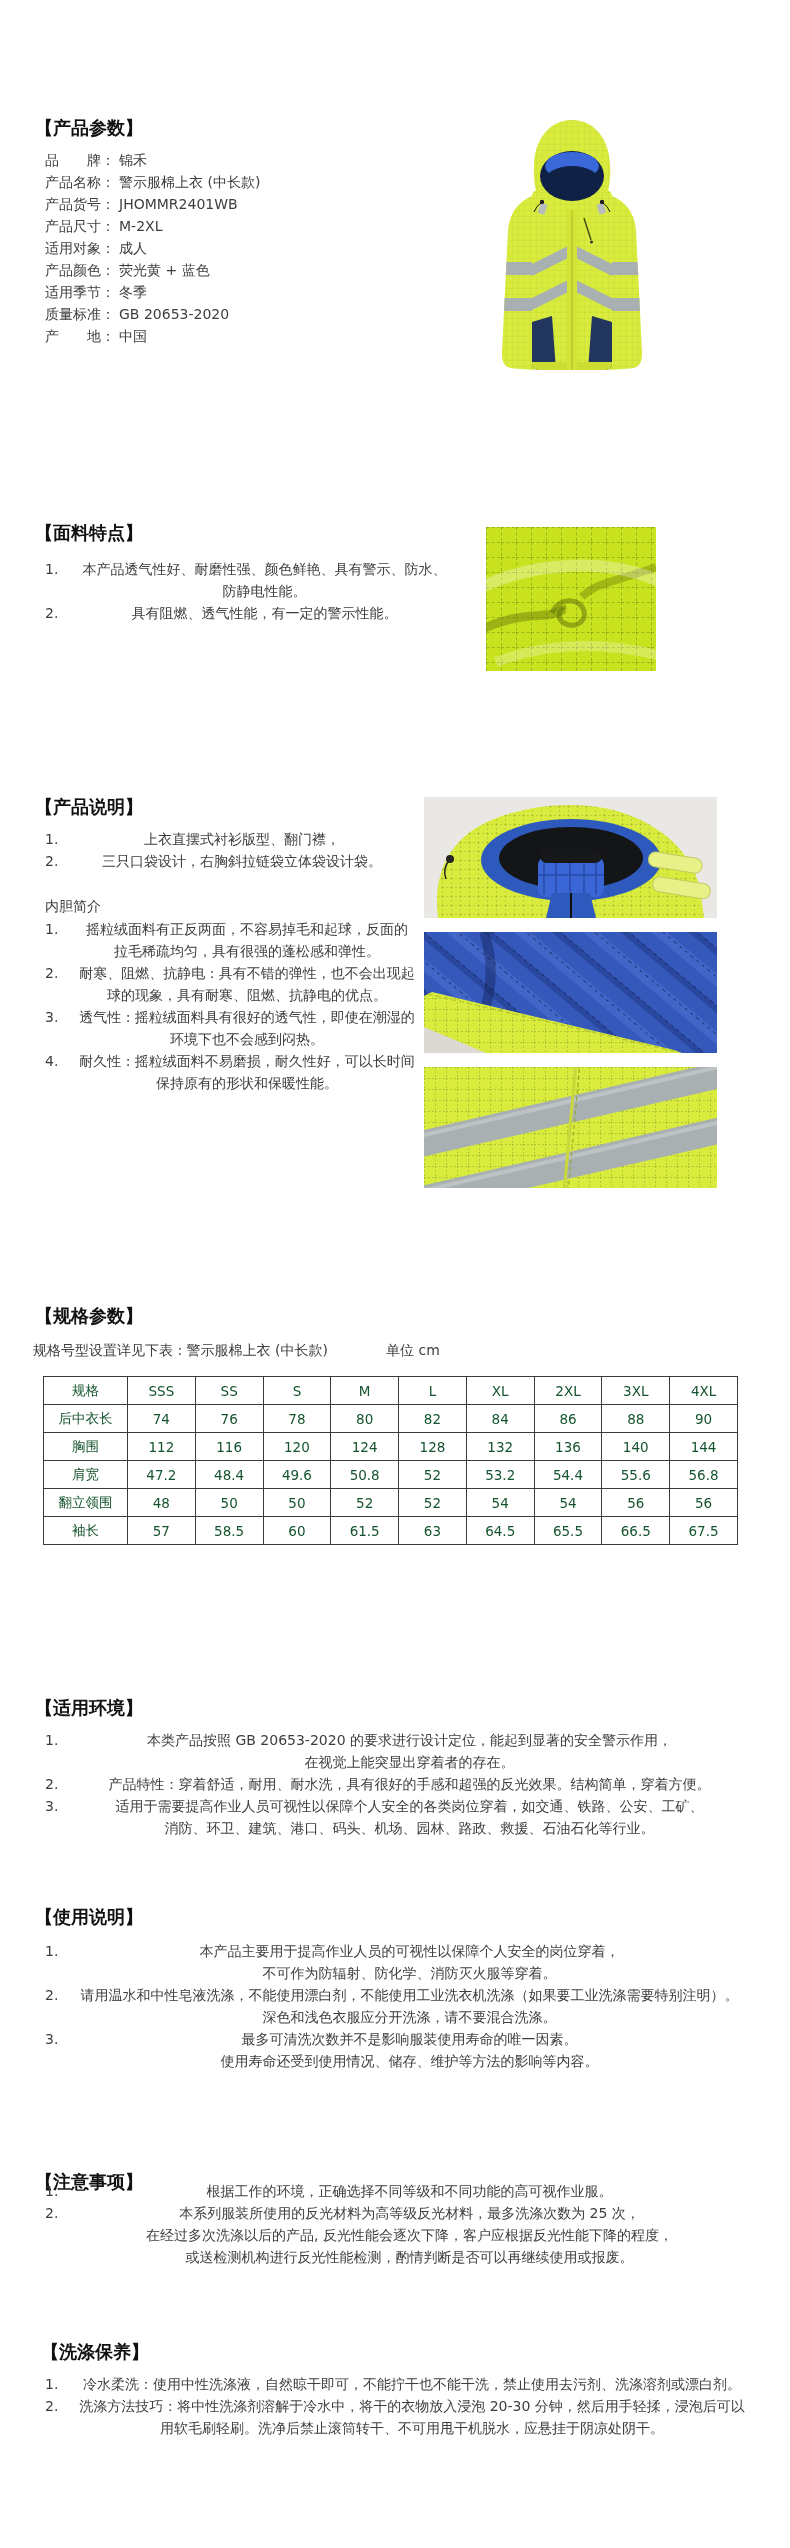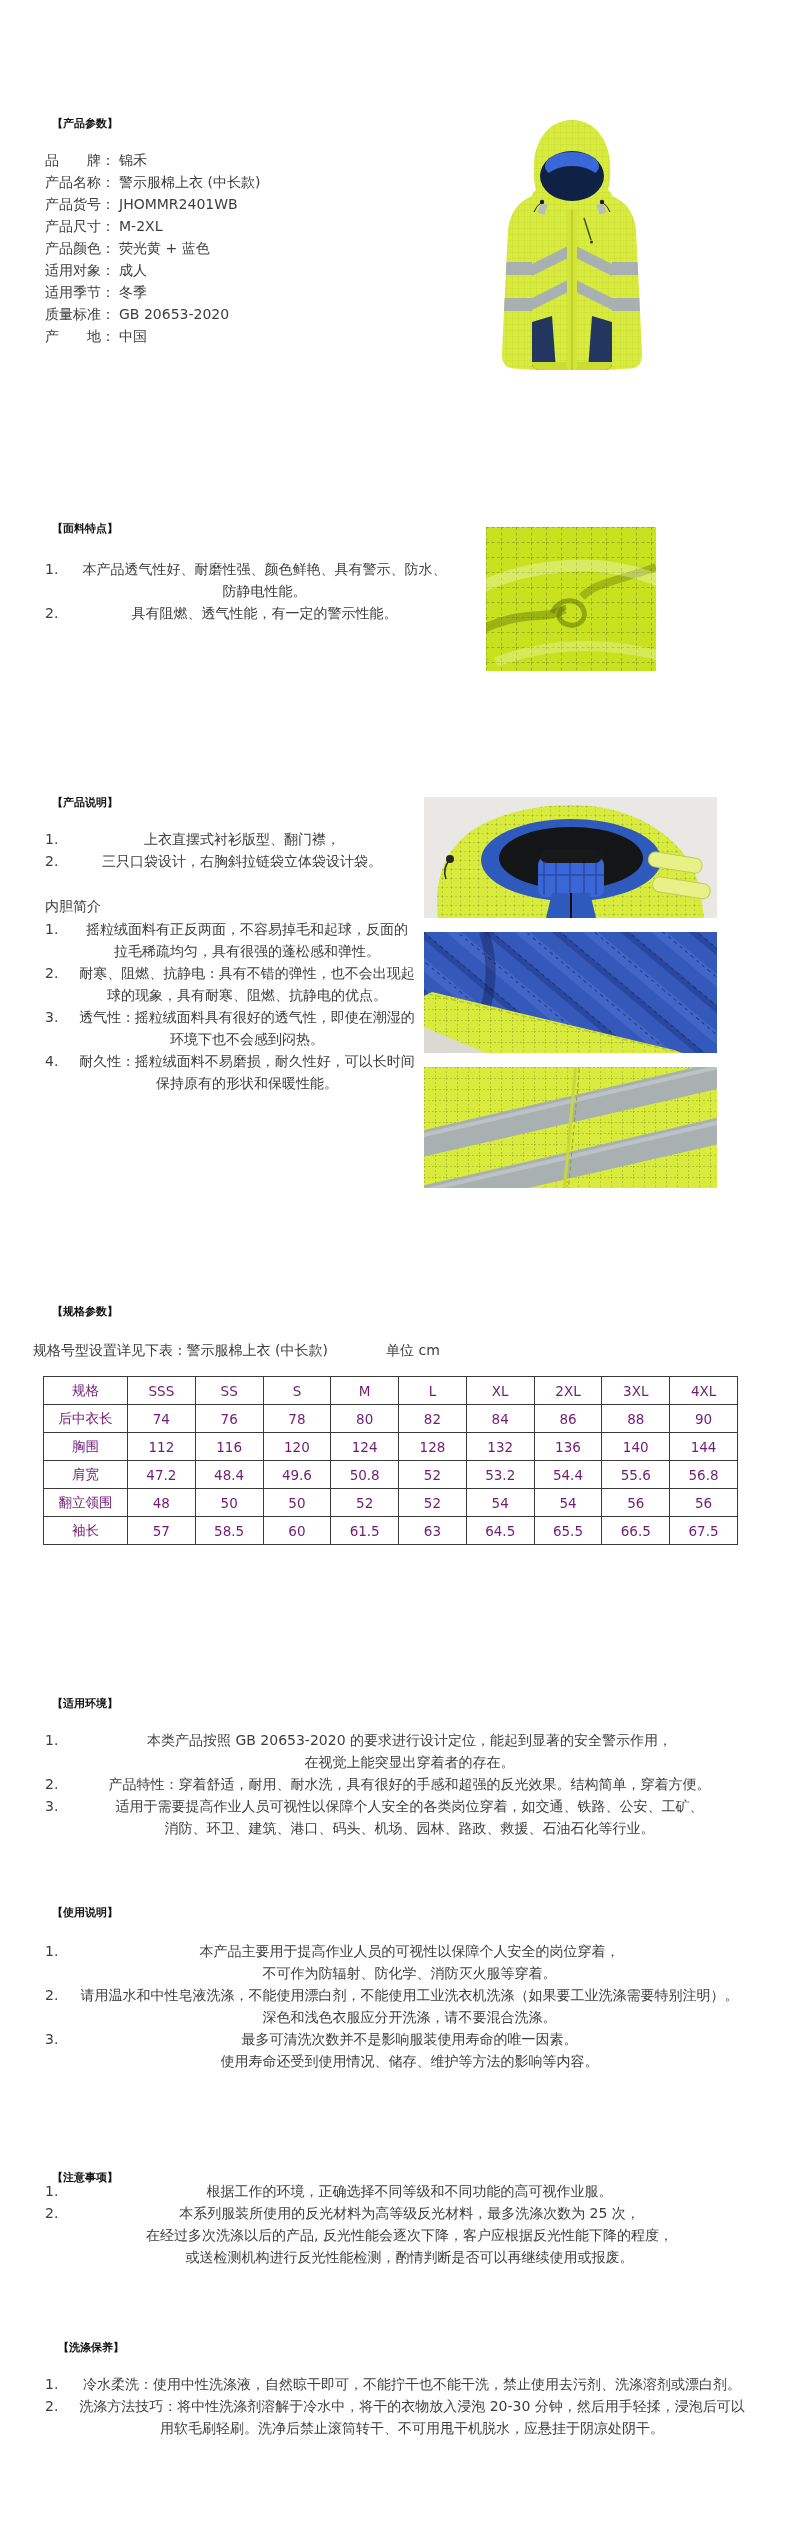--- a/index.html
+++ b/index.html
@@ -1,18 +1,18 @@
 <!DOCTYPE html>
 <html><head>
 <meta charset="utf-8">
 <style>
   html,body{margin:0;padding:0;background:#ffffff;}
   .page{position:relative;width:790px;height:2548px;background:#ffffff;overflow:hidden;
         font-family:"DejaVu Sans","Liberation Sans",sans-serif;color:#3d3d3d;}
-  .t{position:absolute;left:52px;margin:0;font-size:11px;font-weight:bold;color:#111111;white-space:nowrap;}
+  .t{position:absolute;left:35px;margin:0;font-size:18px;font-weight:bold;color:#111111;white-space:nowrap;}
   .prow{display:flex;font-size:14px;line-height:22px;}
   .plabel{flex:none;width:74px;white-space:pre;}
   .pvalue{flex:1;white-space:pre-line;}
   .items{position:absolute;font-size:14px;line-height:22px;}
   .li{display:flex;}
   .num{flex:none;width:19px;}
   .txt{flex:1;white-space:pre-line;text-align:center;}
   #params-rows{position:absolute;left:45px;top:149px;width:430px;}
   #t-params{top:116px;}
   #jacket-photo{position:absolute;left:488px;top:114px;width:168px;height:296px;}
@@ -24,21 +24,21 @@
   #liner-title{position:absolute;left:45px;top:895px;font-size:14px;line-height:22px;}
   #liner-items{left:45px;top:918px;width:385px;}
   .photo{position:absolute;left:424px;width:293px;height:121px;}
   #collar-photo{top:797px;}
   #lining-photo{top:932px;}
   #stripe-photo{top:1067px;}
   #t-specs{top:1304px;}
   #specs-subtitle{position:absolute;left:33px;top:1340px;font-size:14px;line-height:20px;display:flex;}
   #specs-unit{margin-left:58px;}
   #size-table{position:absolute;left:43px;top:1376px;width:695px;border-collapse:collapse;table-layout:fixed;
-              font-size:13.5px;color:#701a75;padding-left:44px;}
+              font-size:13.5px;color:#14532d;padding-left:44px;}
   #size-table td,#size-table th{border:1.5px solid #3a3a3a;height:27px;text-align:center;vertical-align:middle;
               font-weight:normal;padding:0;}
   #t-env{top:1696px;}
   #env-items{left:45px;top:1729px;width:710px;}
   #t-usage{top:1905px;}
   #usage-items{left:45px;top:1940px;width:710px;}
   #t-notes{top:2146px;margin-top:24px;}
   #notes-items{left:45px;top:2180px;width:710px;}
   #t-care{top:2340px;margin-left:6px;}
   #care-items{left:45px;top:2373px;width:715px;}
@@ -61,26 +61,26 @@
       </div>
     <div class="prow">
         <span class="plabel">产品货号：</span>
         <span class="pvalue">JHOMMR2401WB</span>
       </div>
     <div class="prow">
         <span class="plabel">产品尺寸：</span>
         <span class="pvalue">M-2XL</span>
       </div>
     <div class="prow">
+        <span class="plabel">适用对象：</span>
+        <span class="pvalue">成人</span>
+      </div>
+    <div class="prow">
         <span class="plabel">产品颜色：</span>
         <span class="pvalue">荧光黄 + 蓝色</span>
-      </div>
-    <div class="prow">
-        <span class="plabel">适用对象：</span>
-        <span class="pvalue">成人</span>
       </div>
     <div class="prow">
         <span class="plabel">适用季节：</span>
         <span class="pvalue">冬季</span>
       </div>
     <div class="prow">
         <span class="plabel">质量标准：</span>
         <span class="pvalue">GB 20653-2020</span>
       </div>
     <div class="prow">

